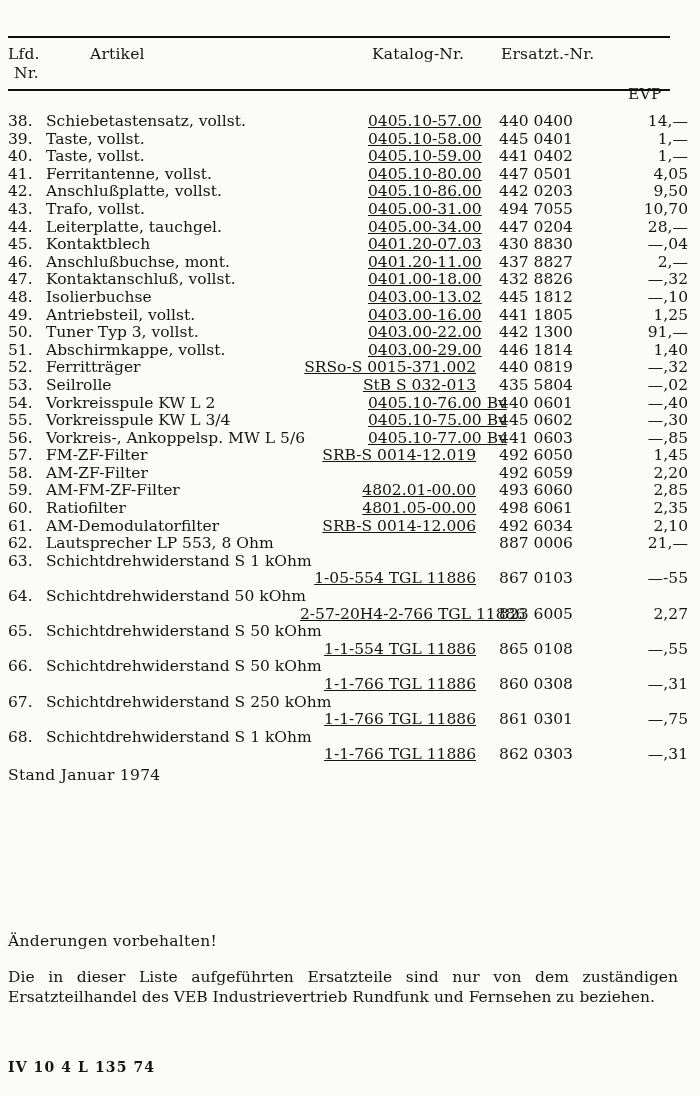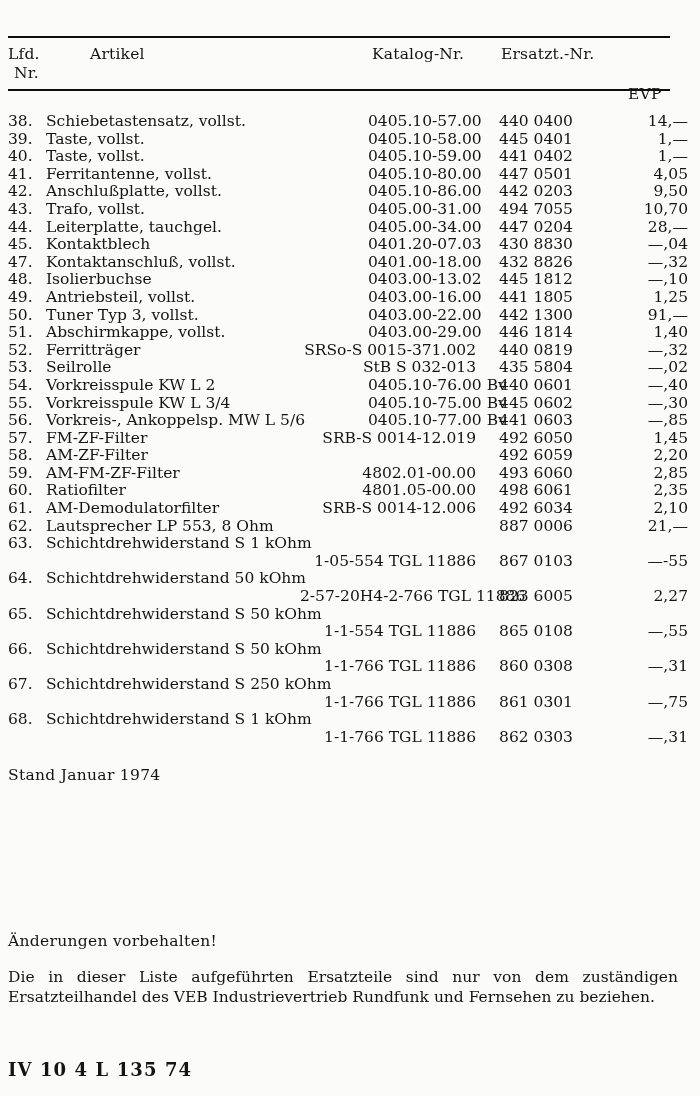--- a/index.html
+++ b/index.html
@@ -112,20 +112,21 @@
     white-space: nowrap;
   }
   .c-cat {
     position: absolute;
     left: 300px;
     top: 0;
     width: 176px;
     text-align: right;
     line-height: 17.6px;
     white-space: nowrap;
+    text-decoration: underline;
   }
   .c-cat.lead {
     text-align: left;
     left: 368px;
     width: 150px;
   }
   .c-ers {
     position: absolute;
     left: 488px;
     top: 0;
@@ -174,21 +175,21 @@
     width: 670px;
     font-size: 15.5px;
     line-height: 20px;
     text-align: justify;
     text-justify: inter-word;
   }
   .imprint {
     position: absolute;
     left: 8px;
     top: 1059px;
-    font-size: 18px;
+    font-size: 14px;
     font-weight: bold;
     letter-spacing: 1.1px;
     white-space: nowrap;
   }
 </style>
 </head>
 <body>
 
 <div class="page">
 
@@ -255,20 +256,27 @@
         <span class="c-evp">28,—</span>
       </div>
       <div class="row">
         <span class="c-num">45.</span>
         <span class="c-desc">Kontaktblech</span>
         <span class="c-cat lead">0401.20-07.03</span>
         <span class="c-ers">430 8830</span>
         <span class="c-evp">—,04</span>
       </div>
       <div class="row">
+        <span class="c-num">46.</span>
+        <span class="c-desc">Anschlußbuchse, mont.</span>
+        <span class="c-cat lead">0401.20-11.00</span>
+        <span class="c-ers">437 8827</span>
+        <span class="c-evp">2,—</span>
+      </div>
+      <div class="row">
         <span class="c-num">47.</span>
         <span class="c-desc">Kontaktanschluß, vollst.</span>
         <span class="c-cat lead">0401.00-18.00</span>
         <span class="c-ers">432 8826</span>
         <span class="c-evp">—,32</span>
       </div>
       <div class="row">
         <span class="c-num">48.</span>
         <span class="c-desc">Isolierbuchse</span>
         <span class="c-cat lead">0403.00-13.02</span>

